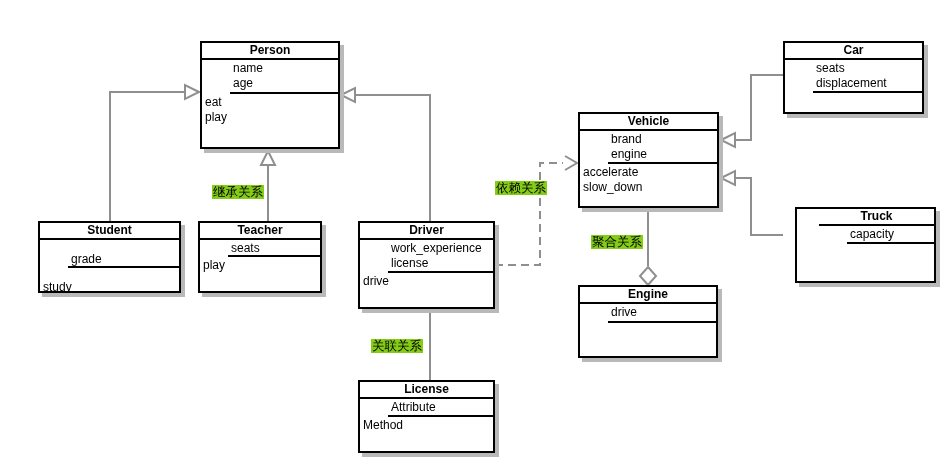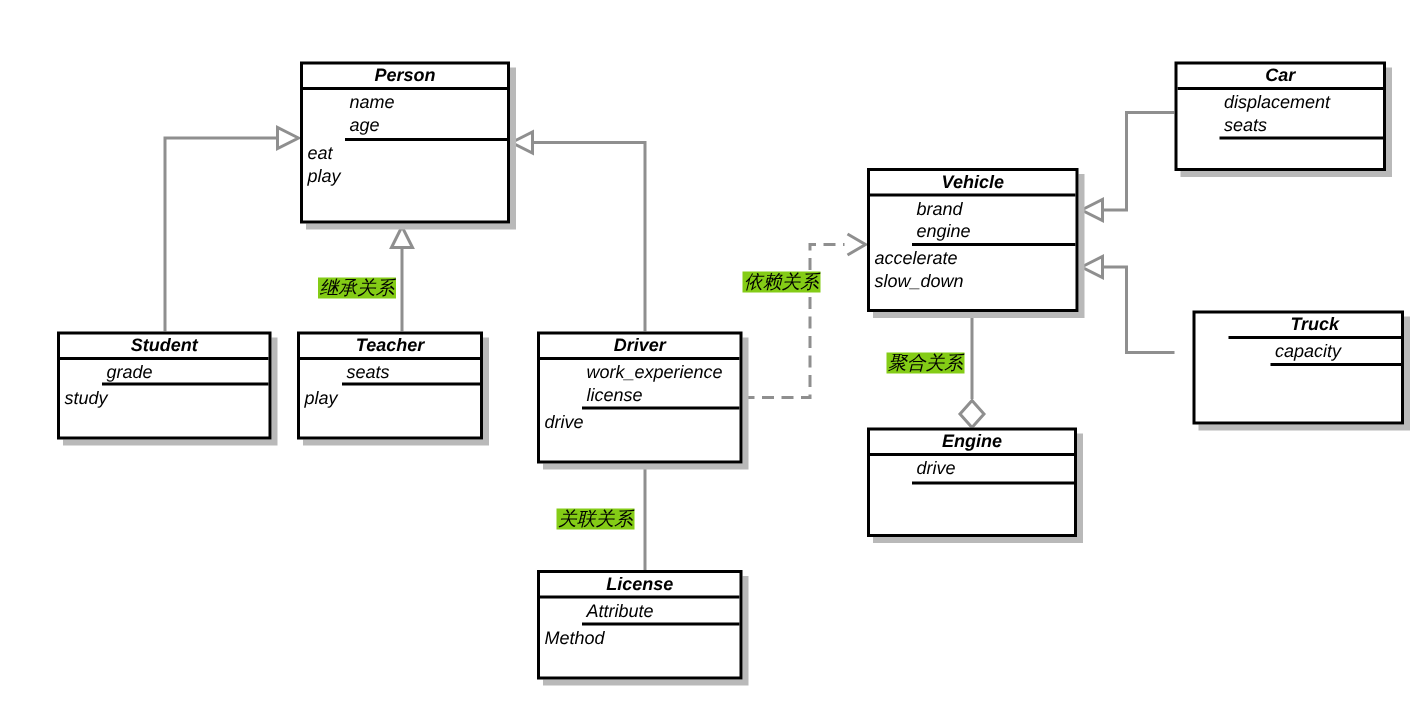--- a/index.html
+++ b/index.html
@@ -3,21 +3,21 @@
 <meta charset="utf-8">
 <style>
   * { margin:0; padding:0; box-sizing:border-box; }
   html,body { width:946px; height:475px; }
   body {
     position:relative;
     background:#ffffff;
     font-family:"Liberation Sans","DejaVu Sans",sans-serif;
     overflow:hidden;
   }
-  #canvas { position:relative; width:758px; height:475px;font-style:italic; }
+  #canvas { position:relative; width:758px; height:475px; }
   svg.edges { position:absolute; left:0; top:0; pointer-events:none; }
 
   .uml-class {
     position:absolute;
     background:#ffffff;
     border:2px solid #000000;
     box-shadow:4px 4px 0 0 #b9b9b9;
     display:flex;
     flex-direction:column;
     font-size:12px;
@@ -94,21 +94,21 @@
     <div class="uml-attrs" style="height:34px;">
       <div>name</div>
       <div>age</div>
     </div>
     <div class="uml-methods">
       <div>eat</div>
       <div>play</div>
     </div>
   </div>
 
-  <div class="uml-class" style="left:38px;top:221px;width:143px;height:72px;">
+  <div class="uml-class" style="left:38px;top:221px;width:143px;height:72px;gap:11px;">
     <div class="uml-title">Student</div>
     <div class="uml-attrs" style="height:17px;">
       <div>grade</div>
     </div>
     <div class="uml-methods">
       <div>study</div>
     </div>
   </div>
 
   <div class="uml-class" style="left:198px;top:221px;width:124px;height:72px;">
@@ -158,22 +158,22 @@
     <div class="uml-title">Engine</div>
     <div class="uml-attrs" style="height:19px;">
       <div>drive</div>
     </div>
     <div class="uml-methods"></div>
   </div>
 
   <div class="uml-class" style="left:783px;top:41px;width:141px;height:73px;">
     <div class="uml-title">Car</div>
     <div class="uml-attrs" style="height:33px;">
+      <div>seats</div>
       <div>displacement</div>
-      <div>seats</div>
     </div>
     <div class="uml-methods"></div>
   </div>
 
   <div class="uml-class" style="left:795px;top:207px;width:141px;height:76px;padding-left:22px;">
     <div class="uml-title">Truck</div>
     <div class="uml-attrs" style="height:18px;">
       <div>capacity</div>
     </div>
     <div class="uml-methods"></div>

